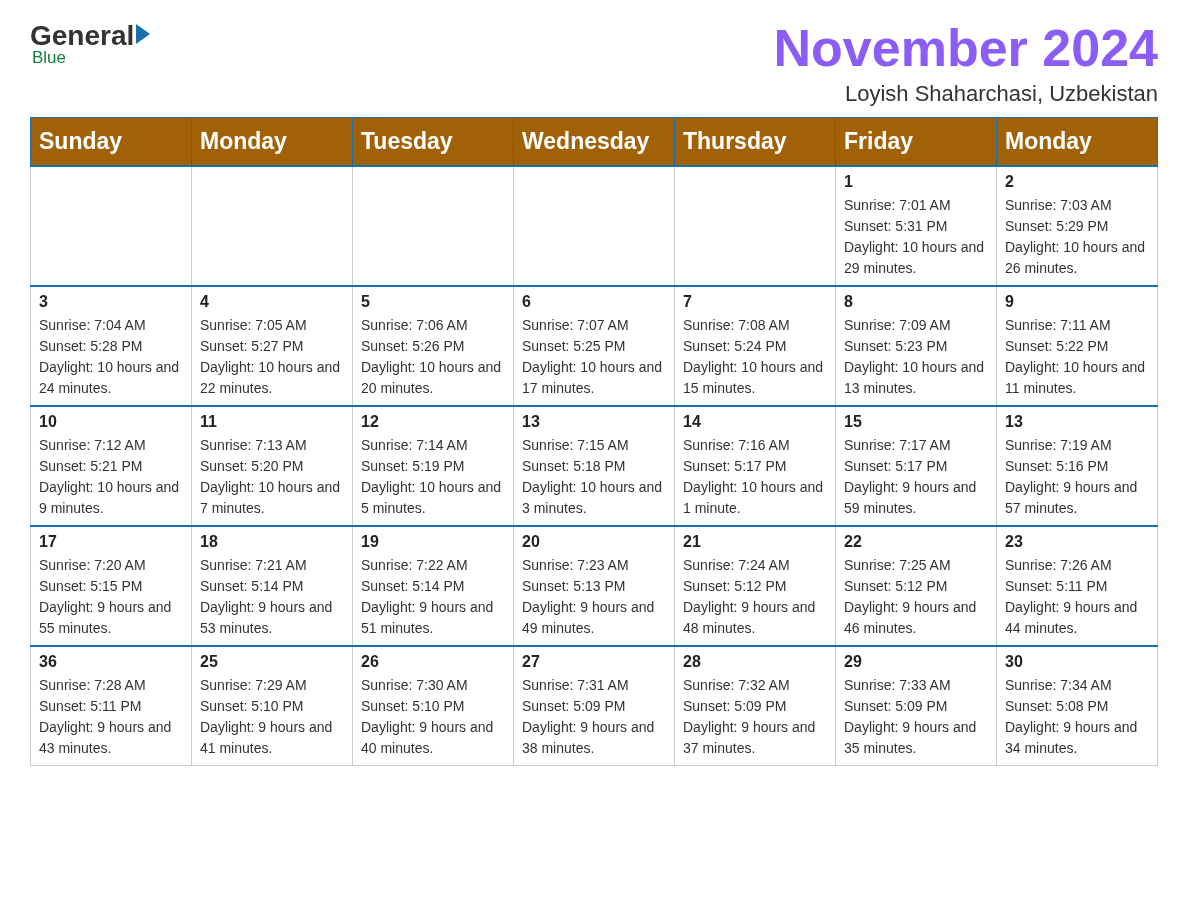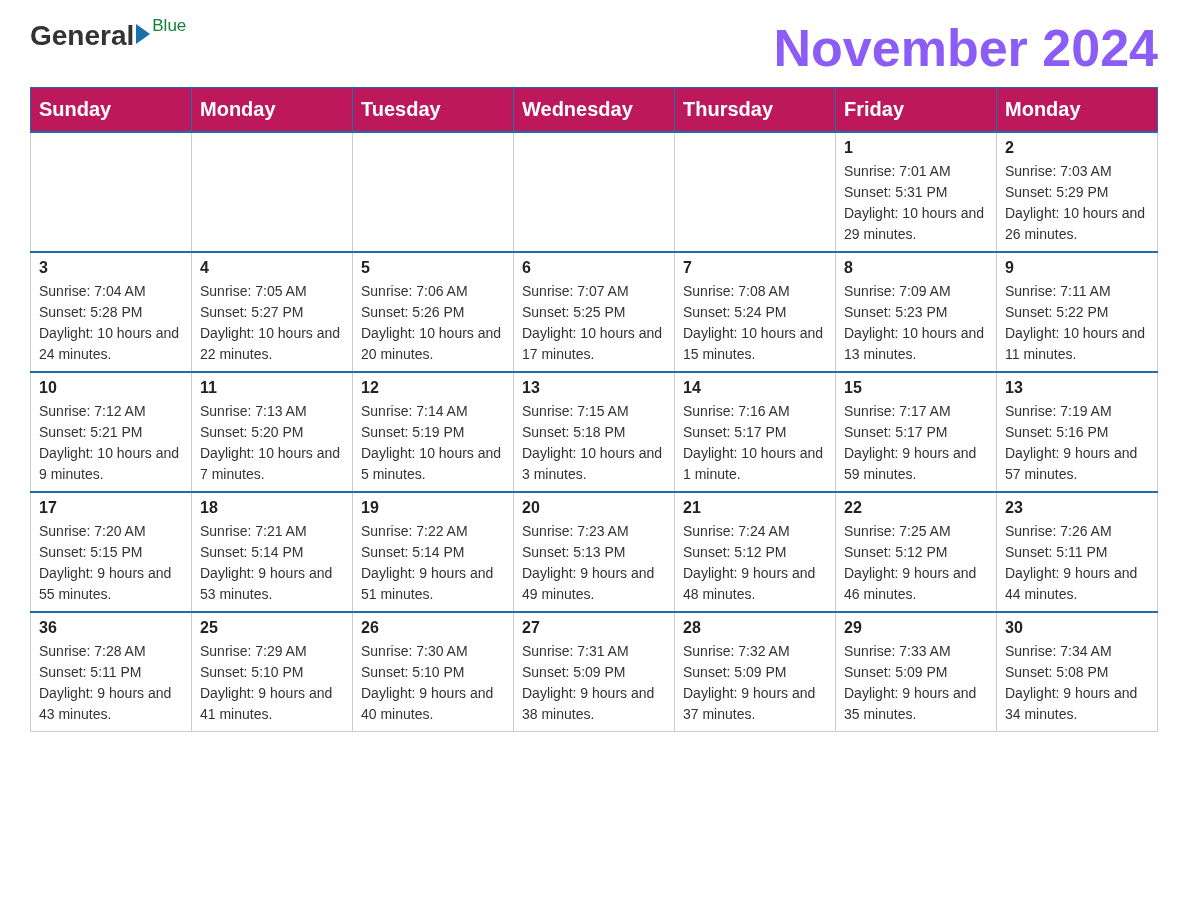--- a/index.html
+++ b/index.html
@@ -11,21 +11,21 @@
       min-height: 918px;
     }
     .header-section {
       display: flex;
       justify-content: space-between;
       align-items: flex-start;
       margin-bottom: 10px;
     }
     .logo-area {
       display: flex;
-      flex-direction: row;
+      flex-direction: column;
       align-items: flex-start;
       justify-content: space-between;
     }
     .logo-text {
       display: flex;
       align-items: center;
       font-size: 28px;
       font-weight: bold;
       color: #333;
     }
@@ -58,23 +58,23 @@
       font-size: 22px;
       color: #333;
       margin-top: 4px;
     }
     .calendar-table {
       width: 100%;
       border-collapse: collapse;
       margin-top: 10px;
     }
     .calendar-table th {
-      background-color: #be185d;
+      background-color: #a16207;
       color: #fff;
-      font-size: 20px;
+      font-size: 23px;
       font-weight: bold;
       padding: 10px 8px;
       text-align: left;
       border: 1px solid #1a6fad;
     }
     .calendar-table td {
       vertical-align: top;
       padding: 6px 8px;
       border: 1px solid #ccc;
       width: calc(100% / 7);
@@ -106,20 +106,21 @@
 <div class="header-section">
   <div class="logo-area">
     <div class="logo-text">
       <span>General</span>
       <span class="logo-arrow"></span>
     </div>
     <div class="logo-subtitle">Blue</div>
   </div>
   <div class="title-area">
     <div class="month-title">November 2024</div>
+    <div class="location-title">Loyish Shaharchasi, Uzbekistan</div>
   </div>
 </div>
 
 <table class="calendar-table">
   <thead>
     <tr>
       <th>Sunday</th>
       <th>Monday</th>
       <th>Tuesday</th>
       <th>Wednesday</th>

